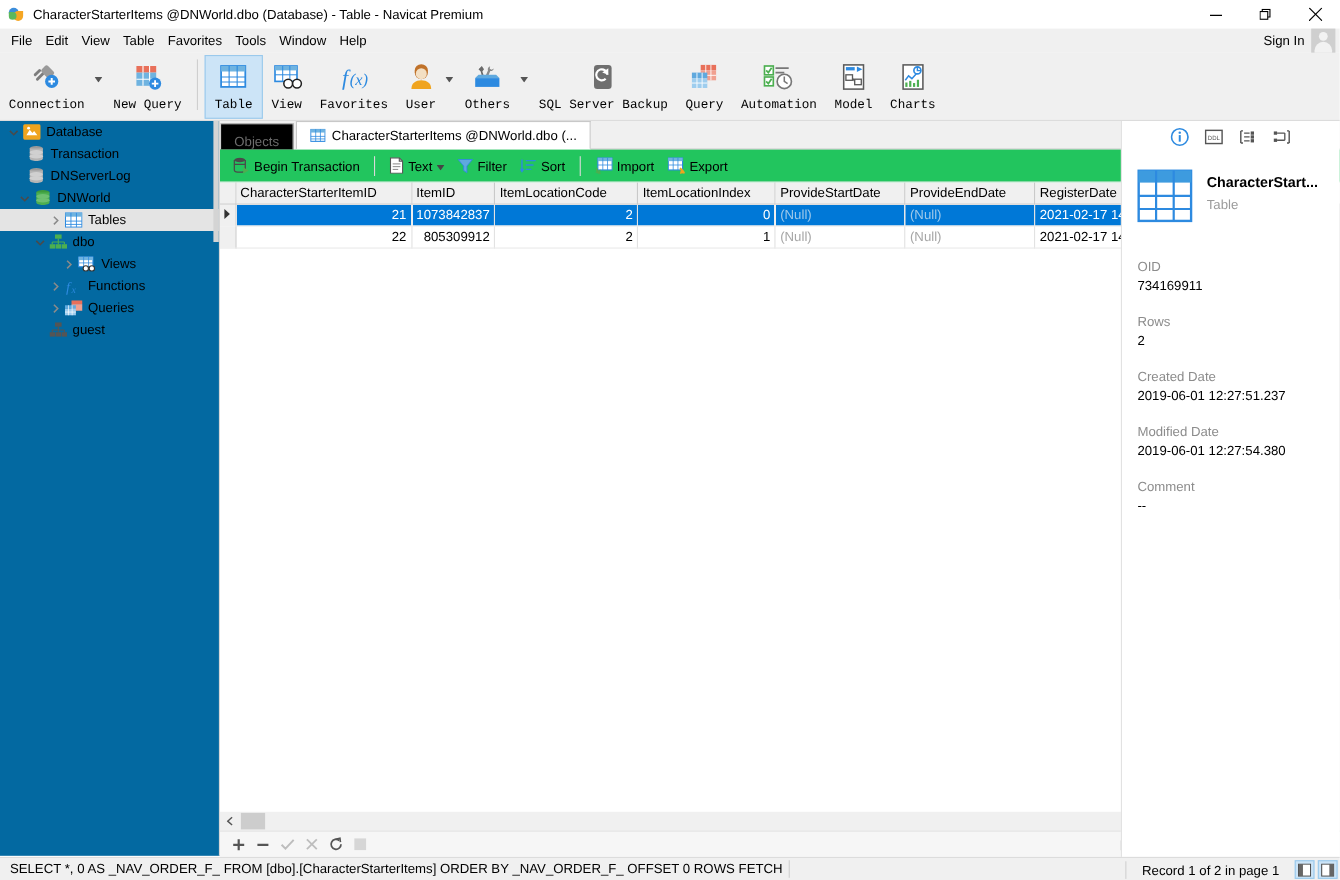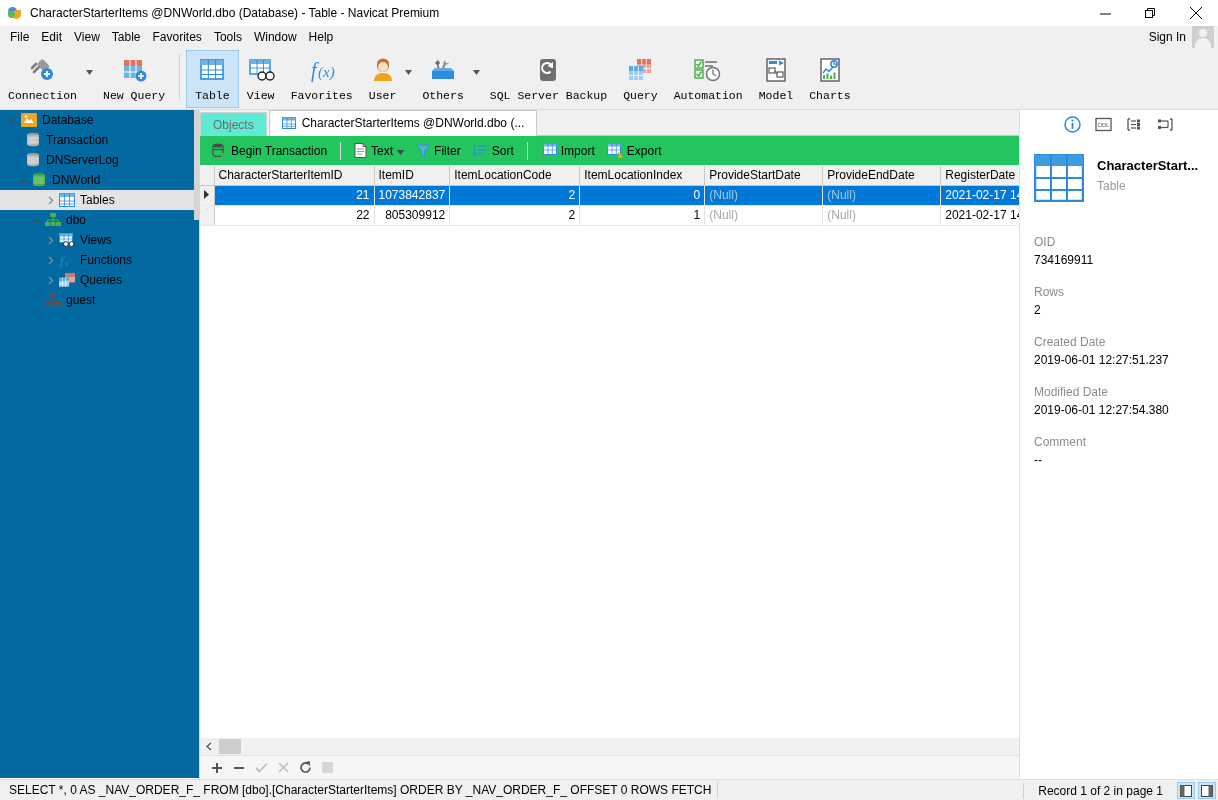--- a/index.html
+++ b/index.html
@@ -72,21 +72,21 @@
 
   
   .tabstrip {
     position: absolute; left: 200px; top: 110px; width: 1018px; height: 26px;
     background: #f0f0f0; display: flex; align-items: flex-end;
   }
   .tab {
     height: 24px; display: flex; align-items: center; padding: 0 12px;
     font-size: 12px; color: #6d6d6d; border: 1px solid transparent;
   }
-  .tab.obj { background: #5eead4; border-color: #d2d2d2; border-bottom: none; }
+  .tab.obj { background: #000000; border-color: #d2d2d2; border-bottom: none; align-items: flex-end; }
   .tab.active {
     background: #ffffff; color: #000; border: 1px solid #c8c8c8; border-bottom: 1px solid #ffffff;
     height: 26px; margin-left: 2px;
   }
   .tab .tabico { margin-right: 6px; display:flex; }
   .tabstrip .tabfill { flex: 1; height: 25px; border-bottom: 1px solid #c8c8c8; }
 
   
   .gridbar {
     position: absolute; left: 200px; top: 136px; width: 1018px; height: 30px;
@@ -518,21 +518,21 @@
               <line x1="2.5" y1="7" x2="13.5" y2="7"></line>
               <line x1="2.5" y1="7" x2="2.5" y2="9"></line>
               <line x1="8" y1="7" x2="8" y2="9"></line>
               <line x1="13.5" y1="7" x2="13.5" y2="9"></line>
             </g>
           </svg>
       </div>
       <div class="tree-lbl">dbo</div>
     </div>
 
-    <div class="tree-row" style="padding-left:42px;text-align:right;">
+    <div class="tree-row" style="padding-left:54px;text-align:right;">
       <div class="twisty">
         <svg width="9" height="9" viewBox="0 0 9 9">
             <polyline points="3,1 6.5,4.5 3,8" fill="none" stroke="#8a8a8a" stroke-width="1.4"></polyline>
           </svg>
       </div>
       <div class="tree-ico">
         <svg width="16" height="14" viewBox="0 0 16 14">
             <rect x="0.5" y="0.5" width="13" height="9" fill="#fff" stroke="#2d8ae0"></rect>
             <rect x="0.5" y="0.5" width="13" height="3" fill="#6fb3e0"></rect>
             <g stroke="#2d8ae0" stroke-width="0.7">

